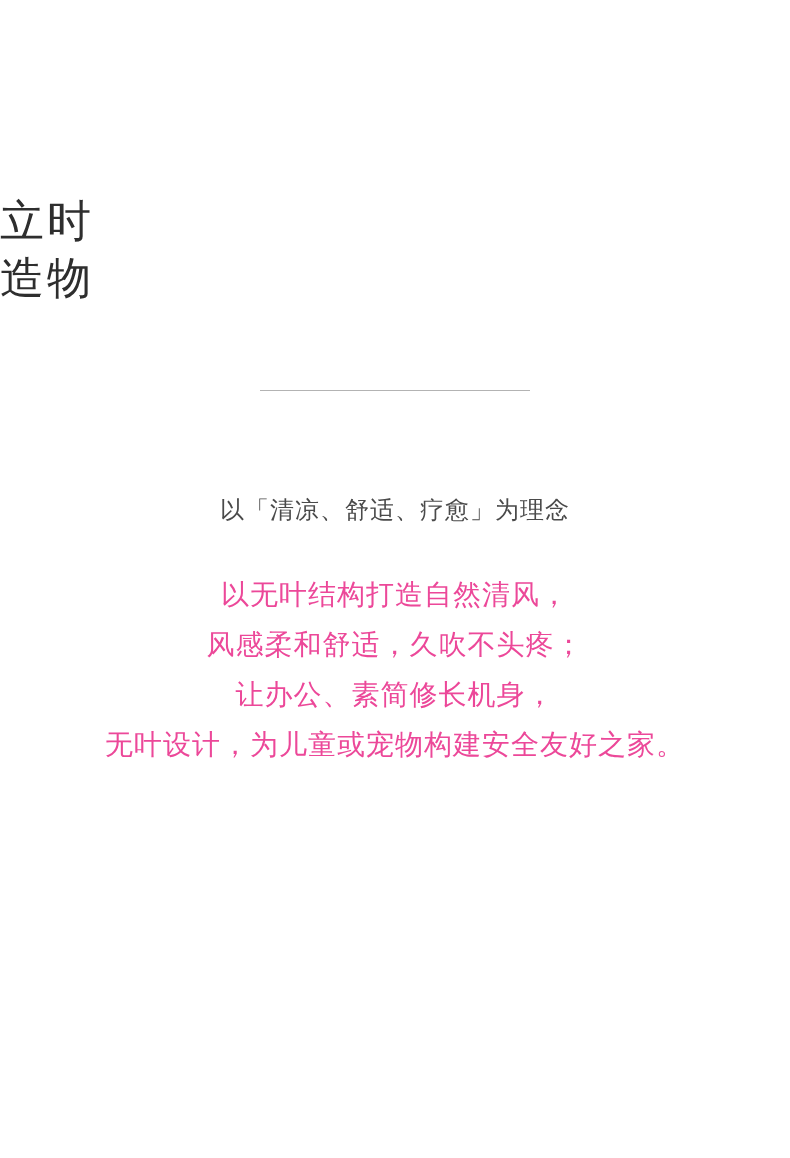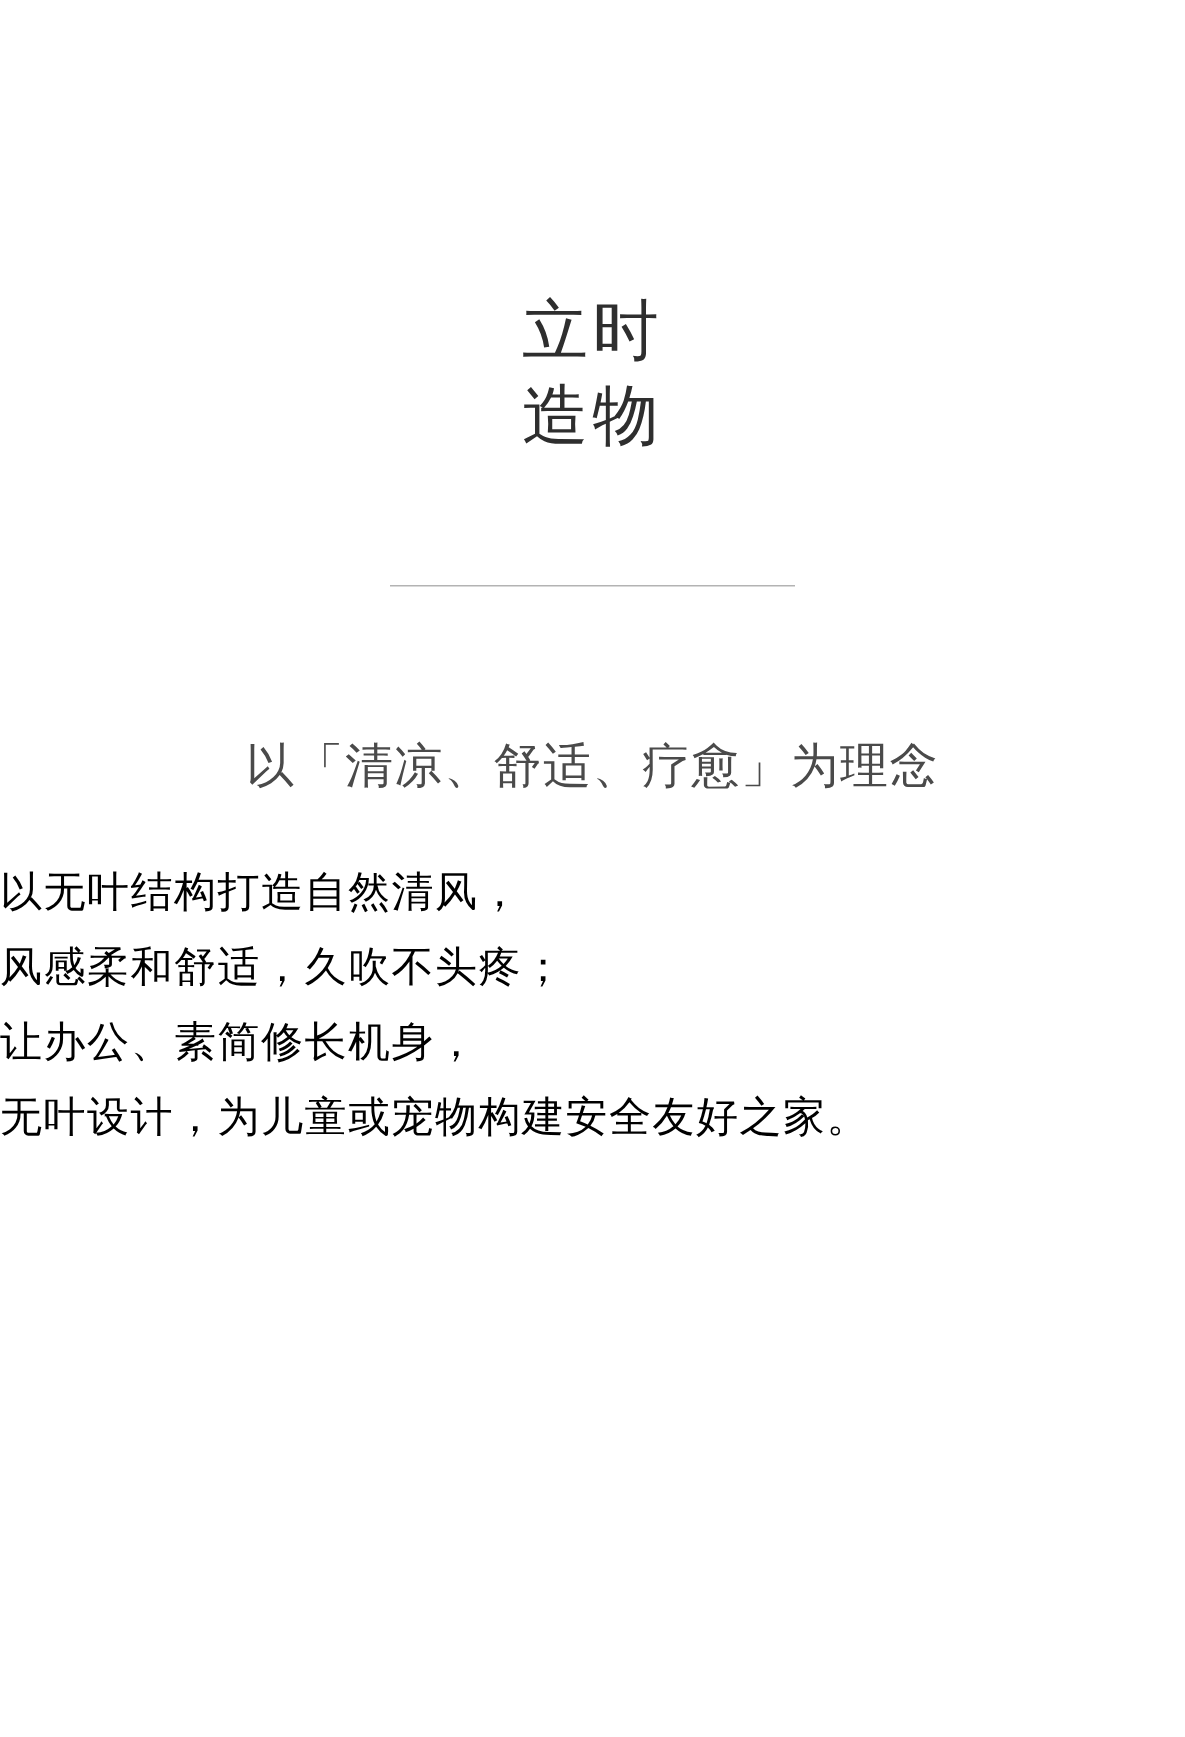--- a/index.html
+++ b/index.html
@@ -11,52 +11,52 @@
   .page {
     position: relative;
     width: 790px;
     height: 1158px;
     margin: 0 auto;
     background: #ffffff;
     overflow: hidden;
   }
   .brand-title {
     padding-top: 192px;
-    text-align: center;
+    text-align: left;
     font-size: 44px;
     line-height: 57px;
     font-weight: 500;
     color: #2e2e2e;
     letter-spacing: 3px;
   }
   .brand-title .title-line {
     display: block;
   }
   .divider {
     width: 270px;
     height: 1px;
     background: #b3b3b3;
     margin: 84px auto 0 auto;
   }
   .intro-heading {
     margin-top: 97px;
     text-align: center;
-    font-size: 32px;
+    font-size: 24px;
     line-height: 44px;
     font-weight: 300;
     color: #4a4a4a;
     letter-spacing: 1px;
   }
   .intro-body {
     margin-top: 38px;
-    text-align: left;
+    text-align: center;
     font-size: 28px;
     line-height: 50px;
     font-weight: 300;
-    color: #000000;
+    color: #ec4899;
     letter-spacing: 1px;
   }
   .intro-body .body-line {
     display: block;
     margin: 0;
   }
 </style>
 </head>
 <body>
 

